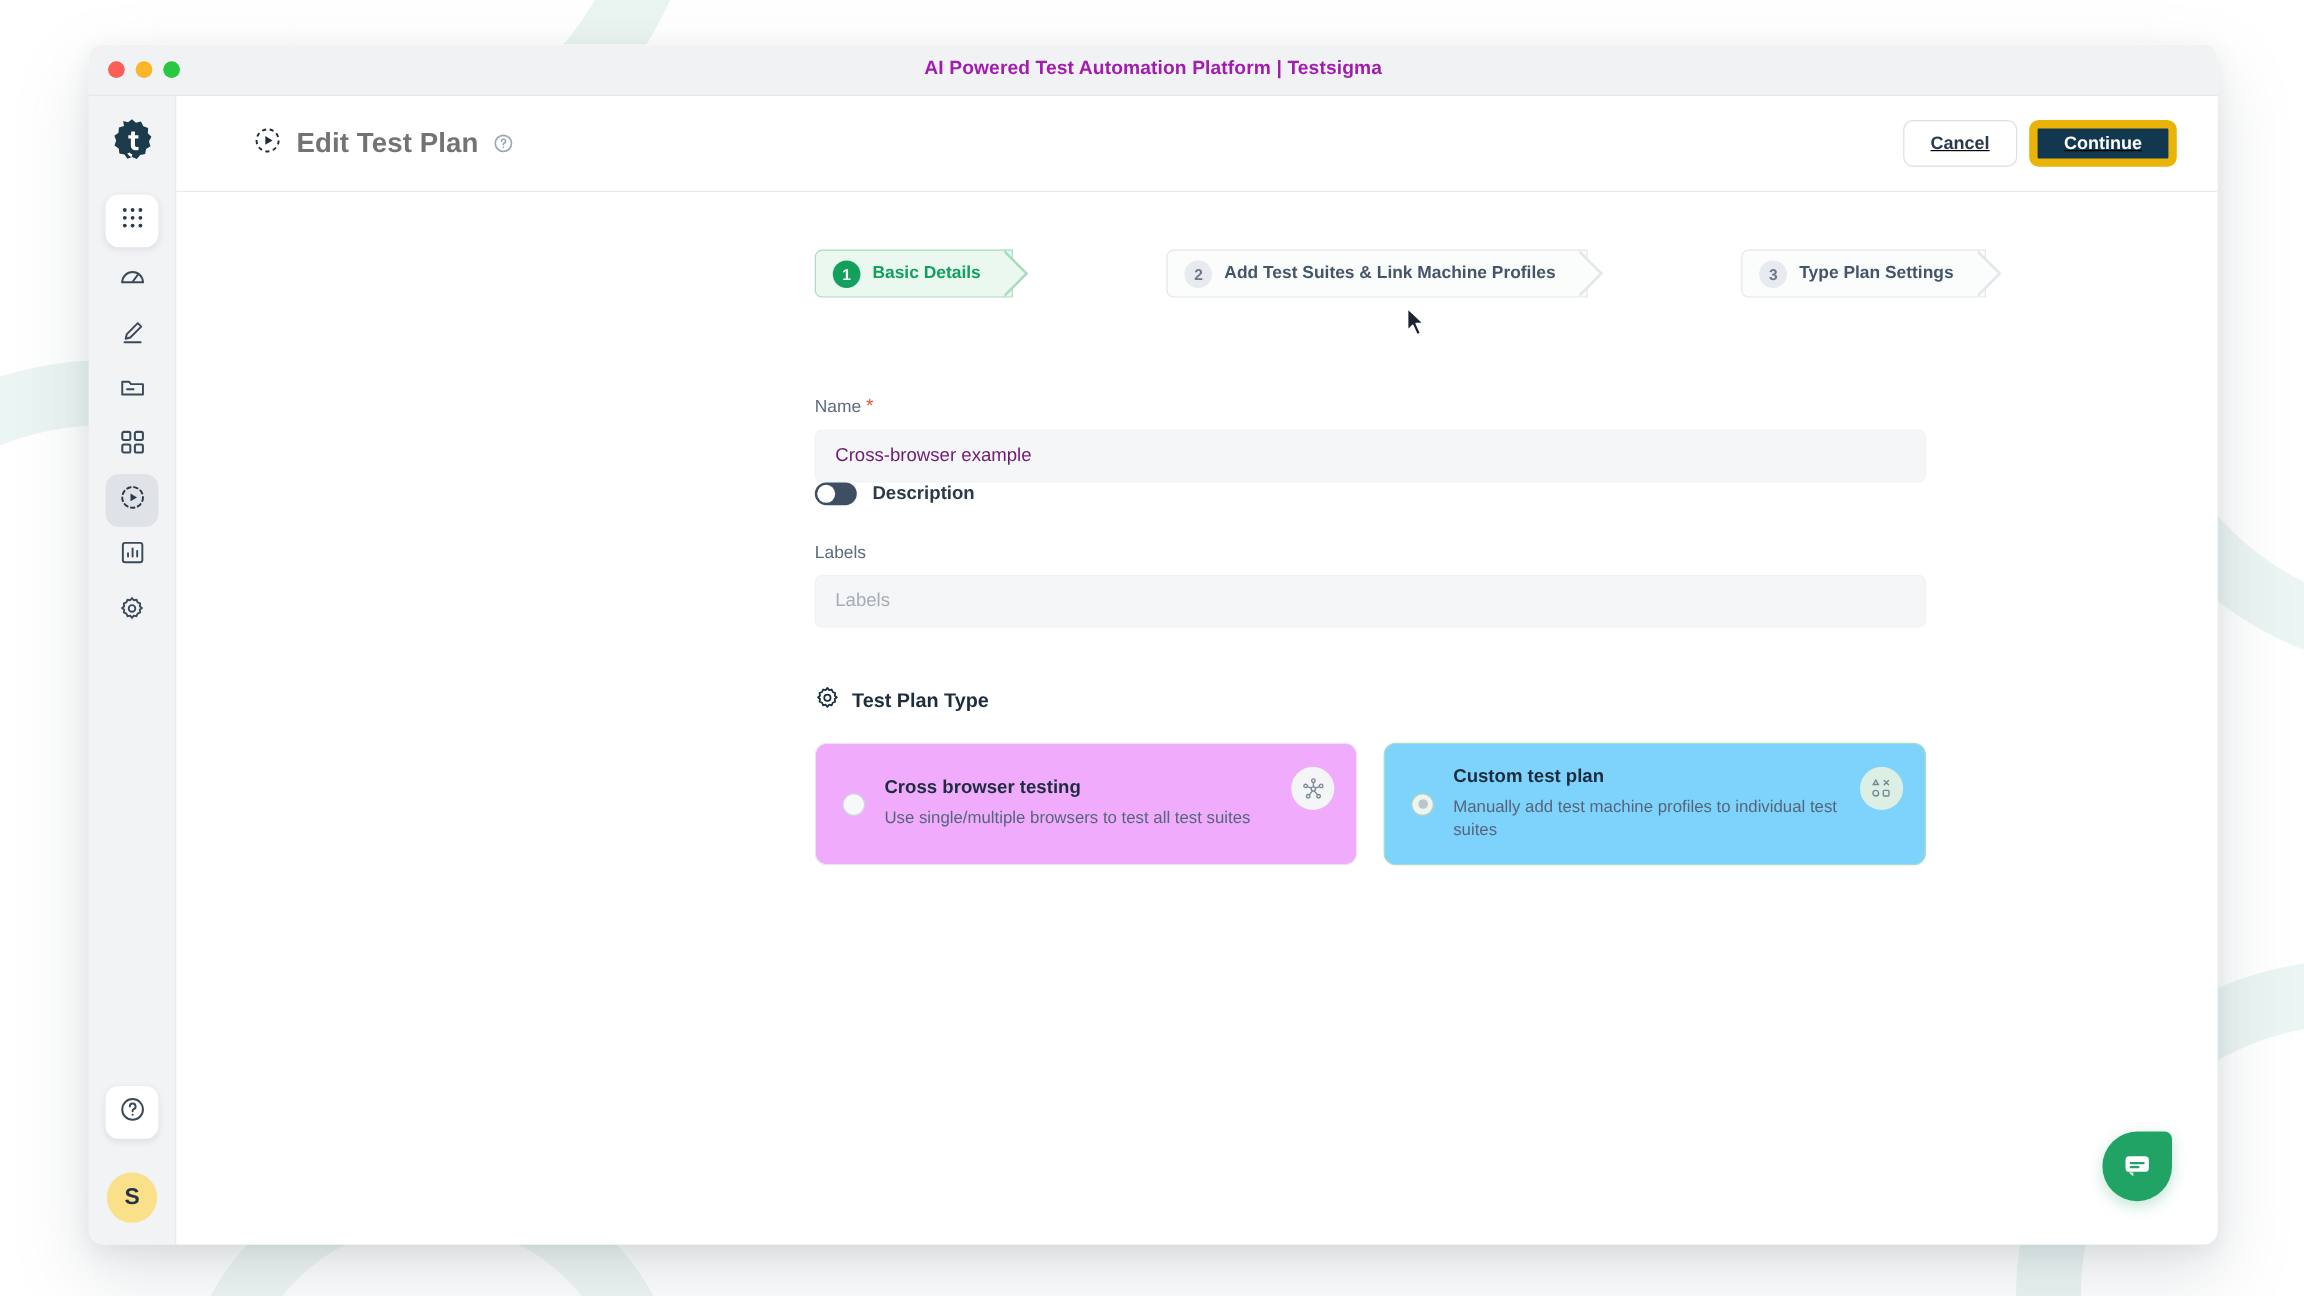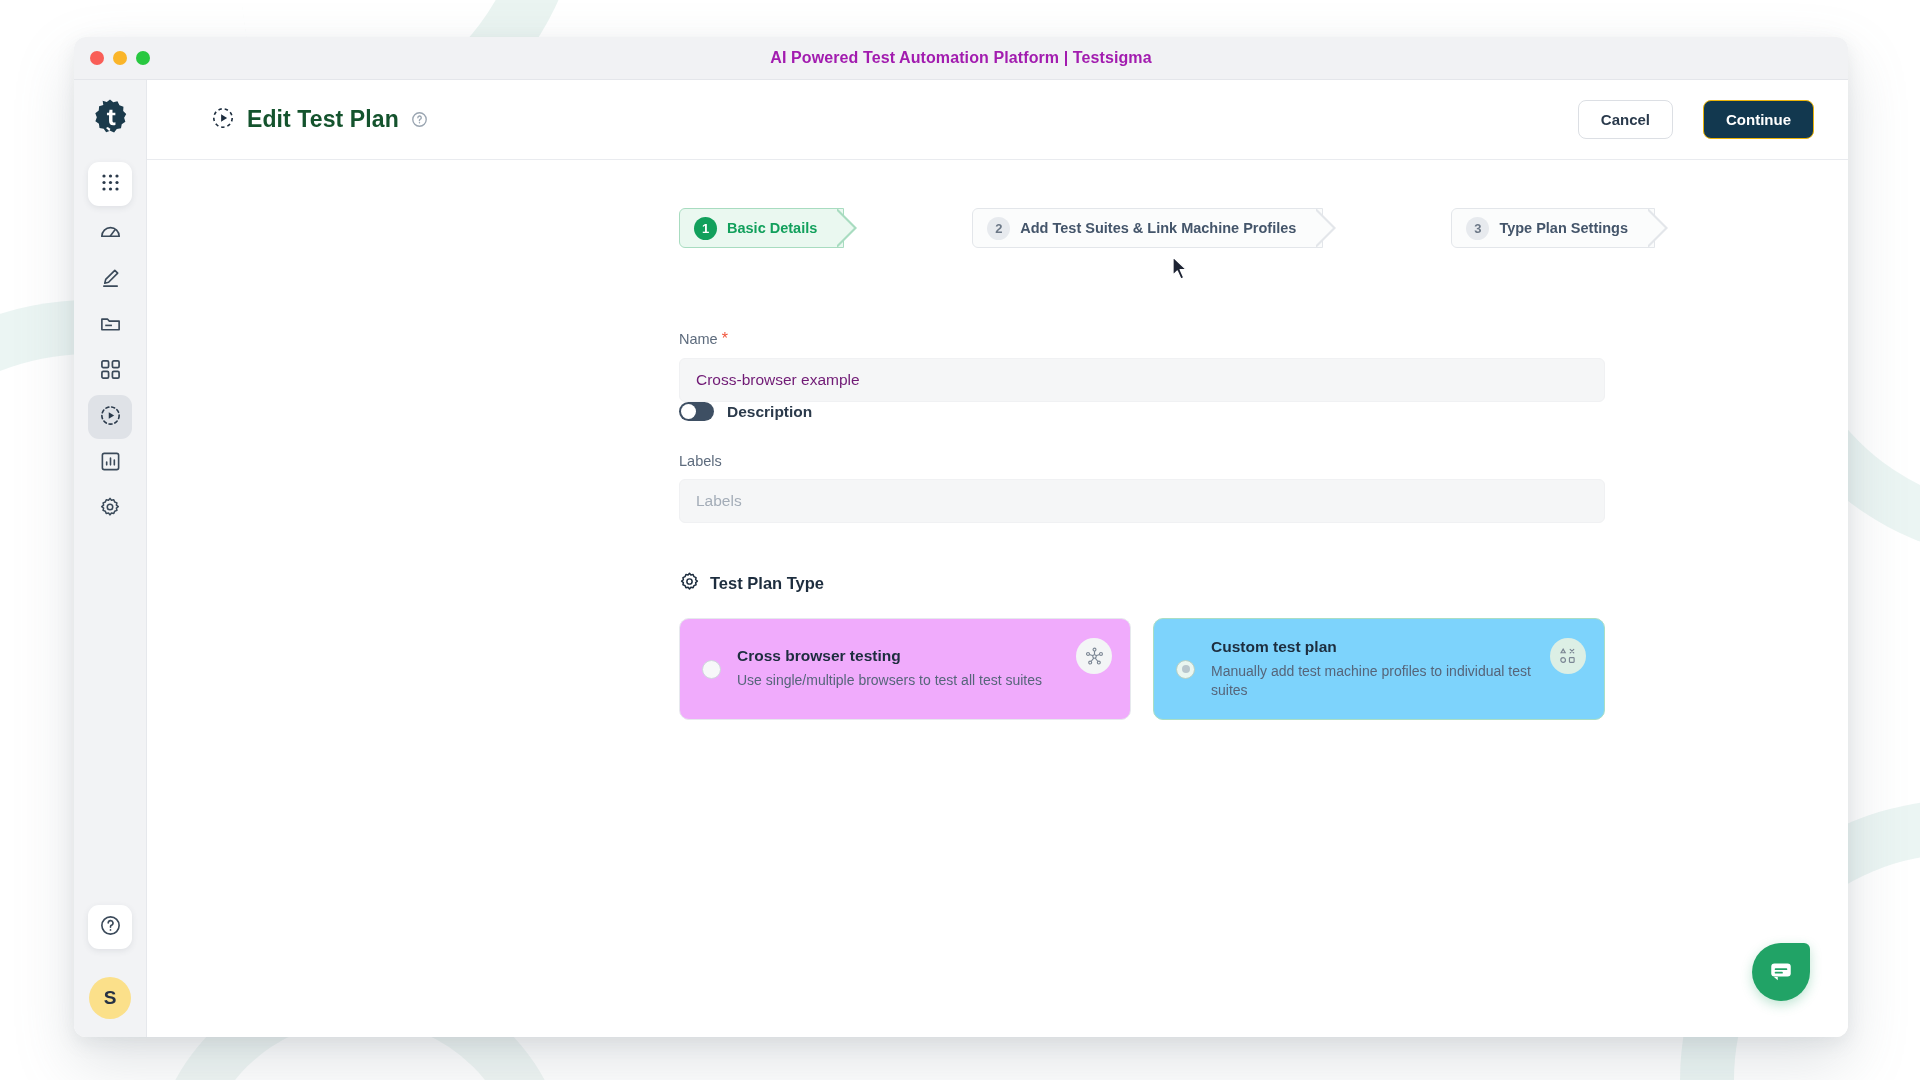--- a/index.html
+++ b/index.html
@@ -117,32 +117,32 @@
   
   .main { flex: 1; display: flex; flex-direction: column; min-width: 0; position: relative; background: #fff; }
 
   .pane-header {
     height: 80px; flex: 0 0 80px;
     border-bottom: 1px solid #e9ebef;
     display: flex; align-items: center;
     padding: 0 34px 0 64px;
   }
   .pane-title-wrap { display: flex; align-items: center; gap: 12px; }
-  .pane-title { font-size: 23px; font-weight: bold; color: #14532d; letter-spacing: .1px; }
+  .pane-title { font-size: 23px; font-weight: bold; color: #737373; letter-spacing: .1px; }
   .help-q { color: #9aa5b1; display: flex; }
 
-  .header-actions { margin-left: auto; display: flex; align-items: flex-start; gap: 30px; }
+  .header-actions { margin-left: auto; display: flex; align-items: flex-start; gap: 10px; text-decoration: underline; }
   .btn {
     height: 39px; border-radius: 8px;
     font-size: 15px; font-weight: bold;
     display: flex; align-items: center; justify-content: center;
     padding: 0 22px; cursor: pointer; white-space: nowrap;
   }
   .btn-cancel { background: #ffffff; border: 1px solid #dcdfe4; color: #2a3a4c; }
-  .btn-continue { background: #12384f; border: 1px solid #eab308; color: #ffffff; }
+  .btn-continue { background: #12384f; border: 7px solid #eab308; color: #ffffff; }
 
   .pane-scroll { flex: 1; overflow: hidden; position: relative; }
   .content { padding: 48px 0 0 0; }
 
   
   .stepper { display: flex; align-items: center; padding-left: 532px; gap: 128px; }
   .step {
     position: relative;
     height: 40px;
     display: flex; align-items: center; gap: 10px;

